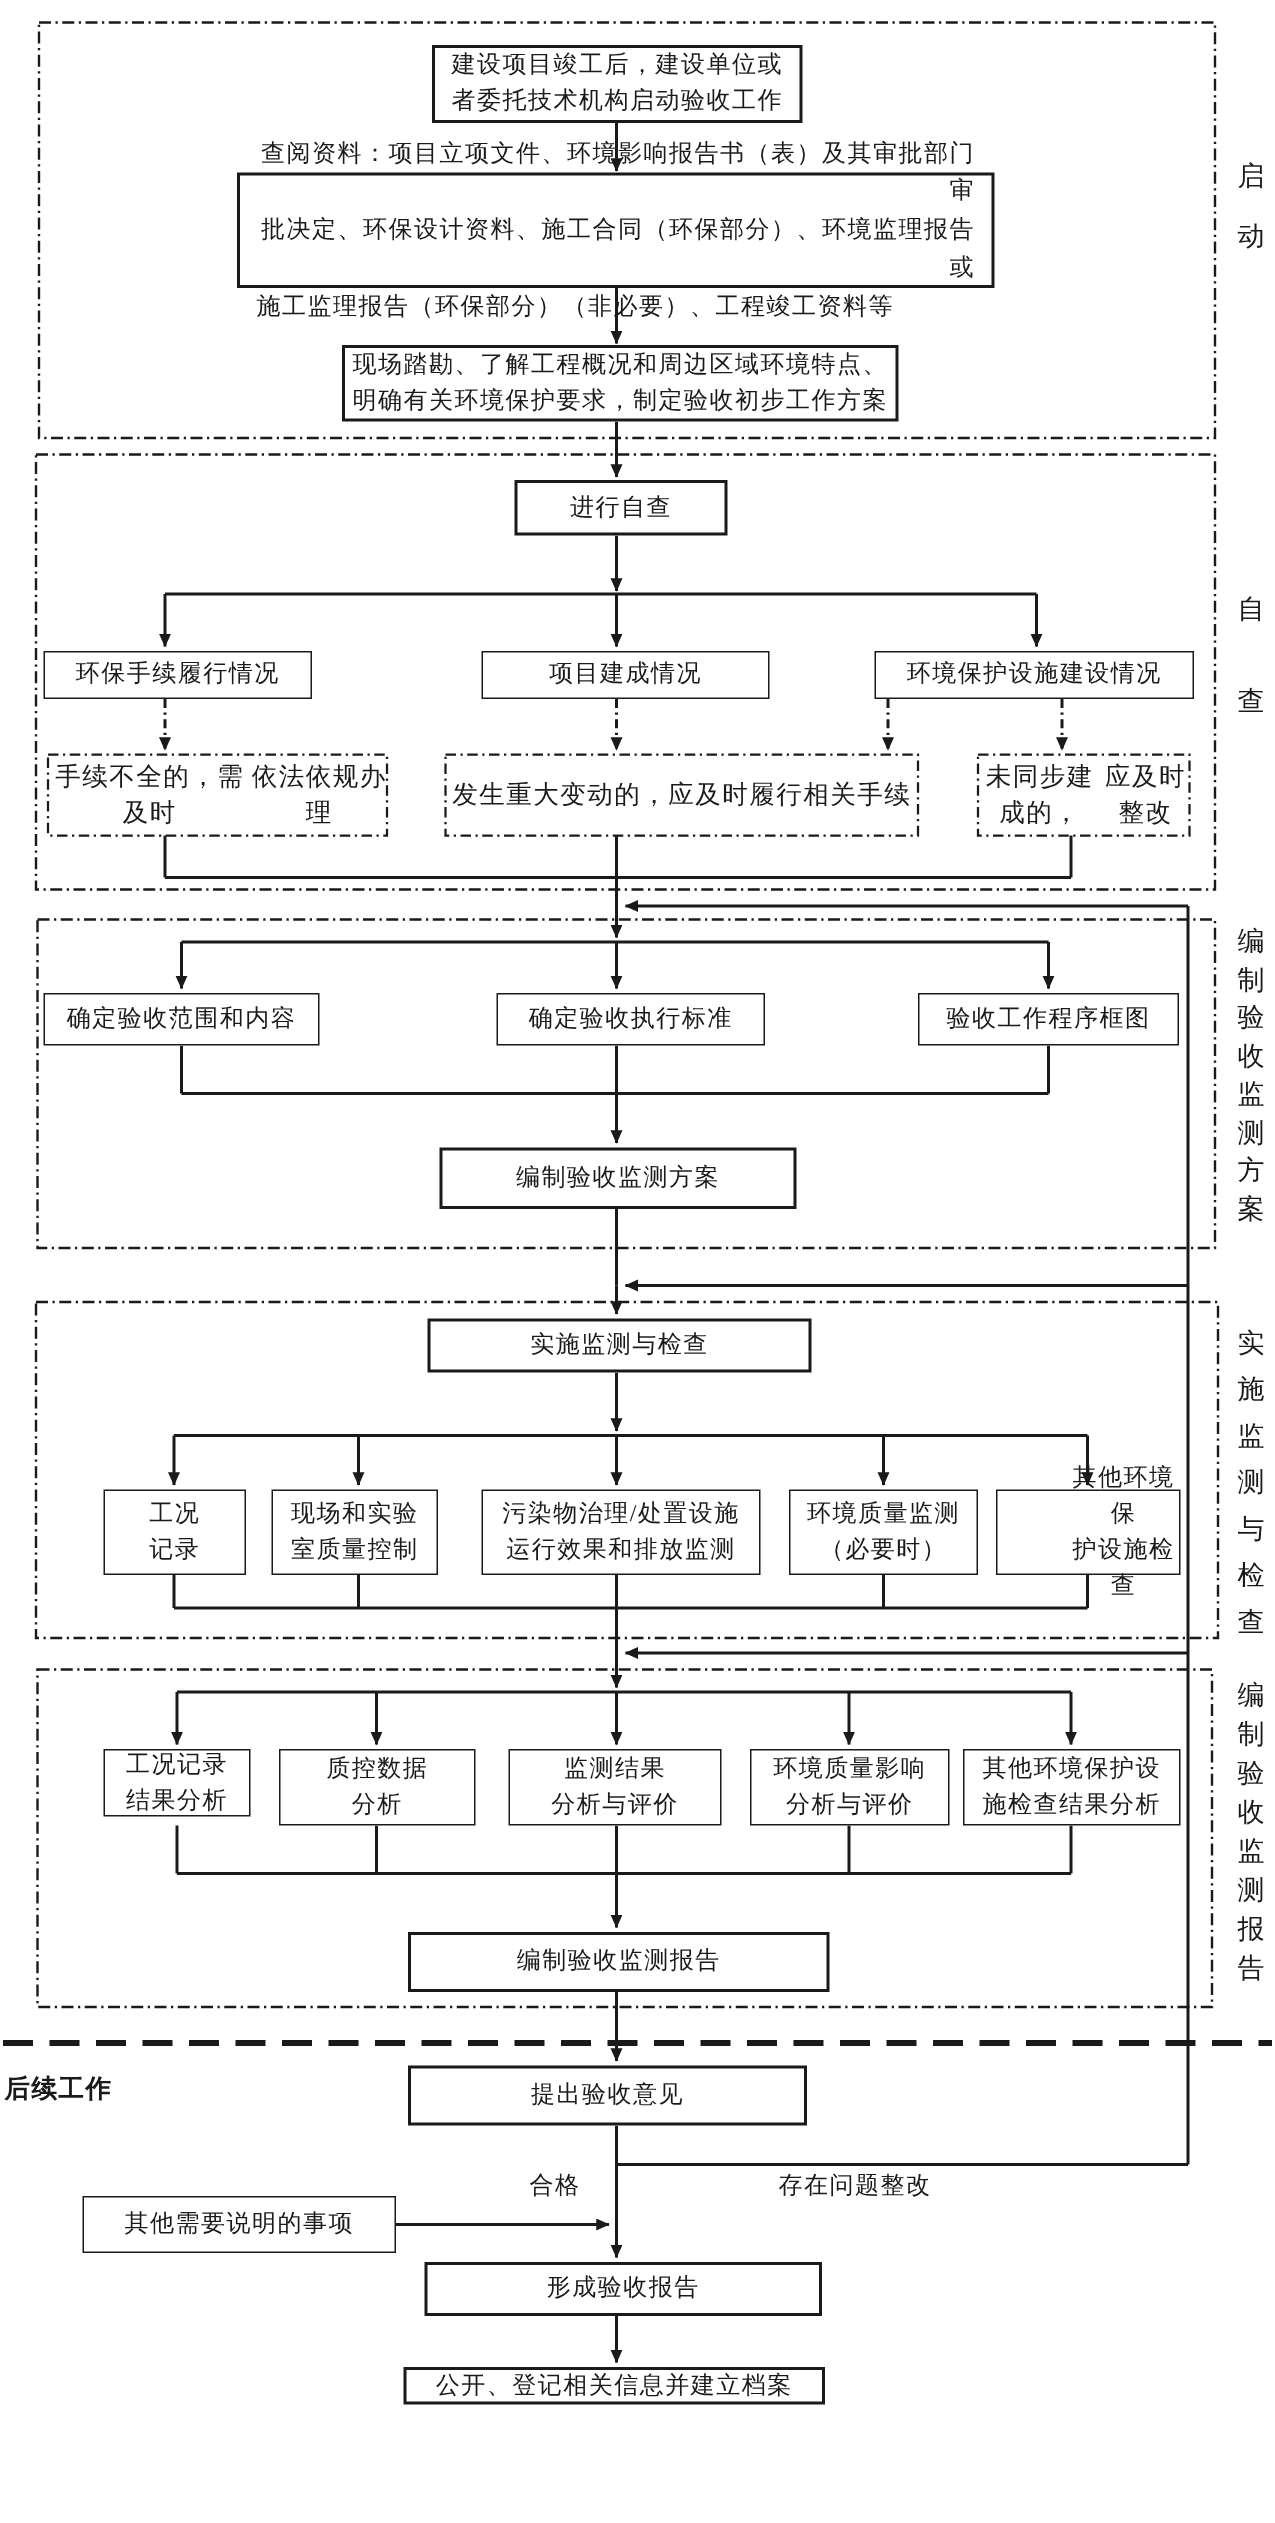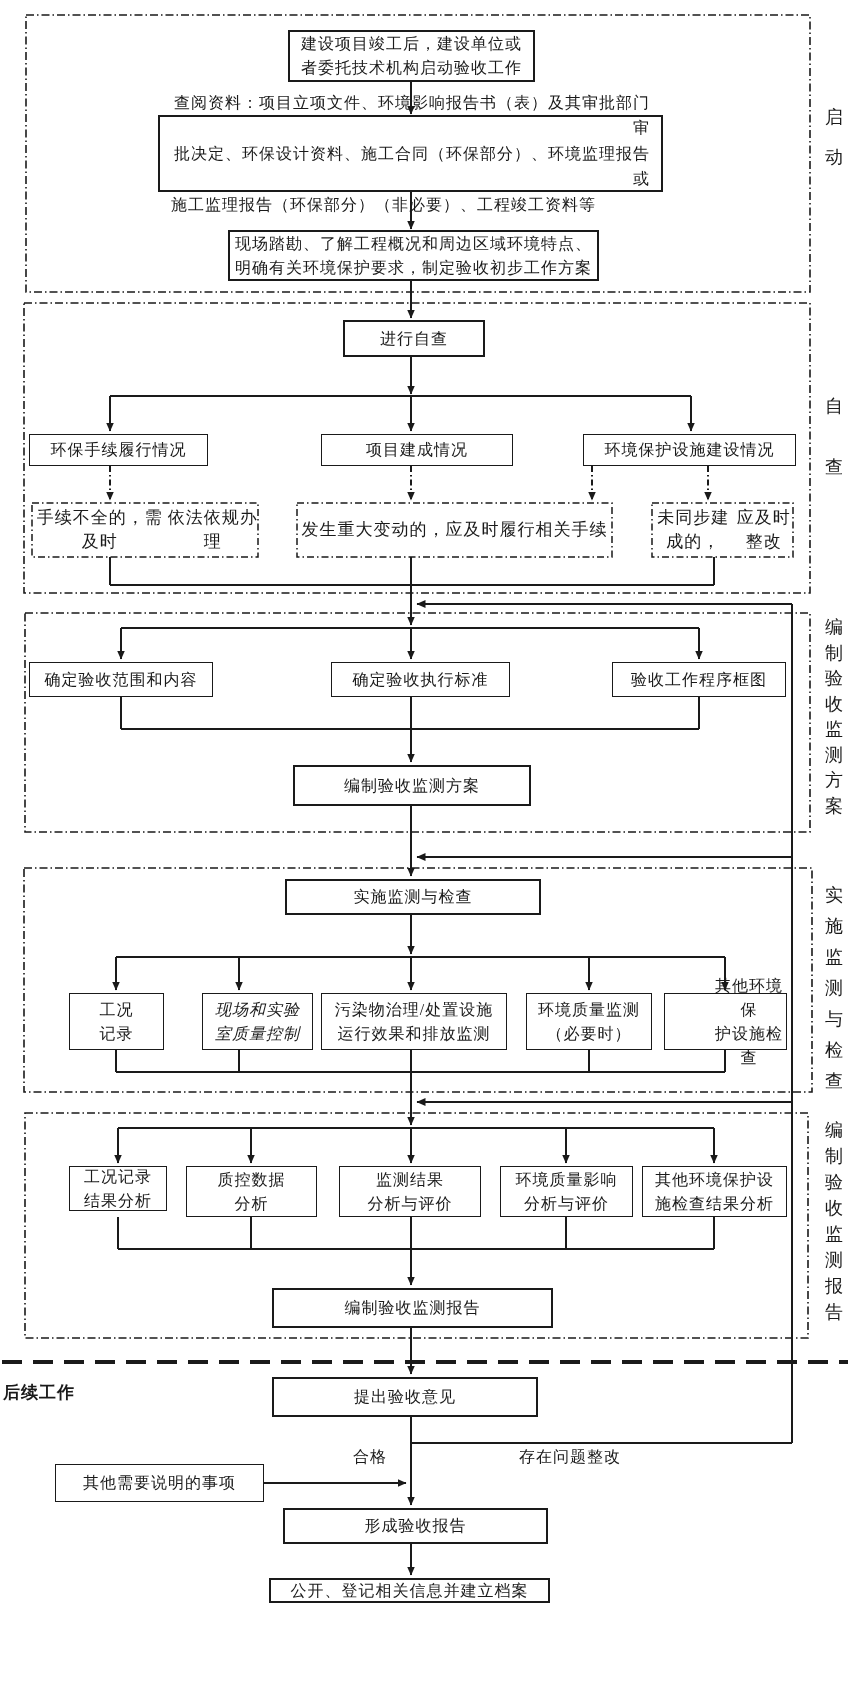--- a/index.html
+++ b/index.html
@@ -184,21 +184,21 @@
     <div>编制验收监测方案</div>
   </div>
 
   <div class="bx" style="left:285px;top:879px;width:256px;height:36px;">
     <div>实施监测与检查</div>
   </div>
   <div class="bx thin" style="left:69px;top:993px;width:95px;height:57px;">
     <div>工况</div>
     <div>记录</div>
   </div>
-  <div class="bx thin" style="left:202px;top:993px;width:111px;height:57px;font-style:italic;">
+  <div class="bx thin" style="left:181px;top:993px;width:111px;height:57px;">
     <div>现场和实验</div>
     <div>室质量控制</div>
   </div>
   <div class="bx thin" style="left:321px;top:993px;width:186px;height:57px;">
     <div>污染物治理/处置设施</div>
     <div>运行效果和排放监测</div>
   </div>
   <div class="bx thin" style="left:526px;top:993px;width:126px;height:57px;">
     <div>环境质量监测</div>
     <div>（必要时）</div>

